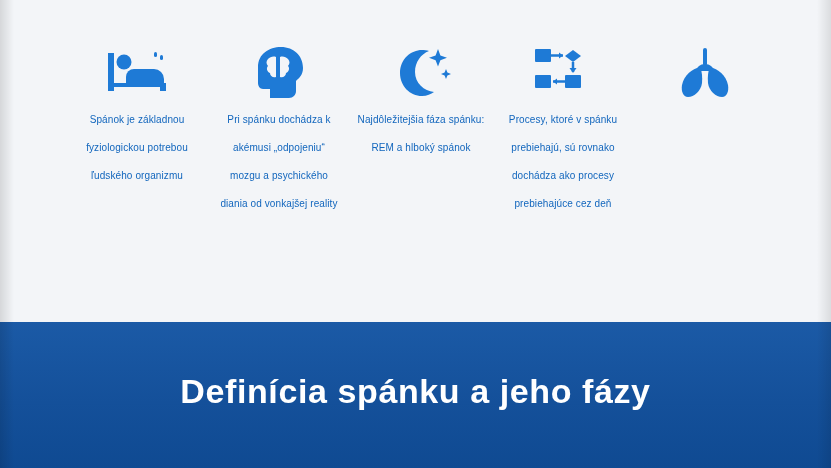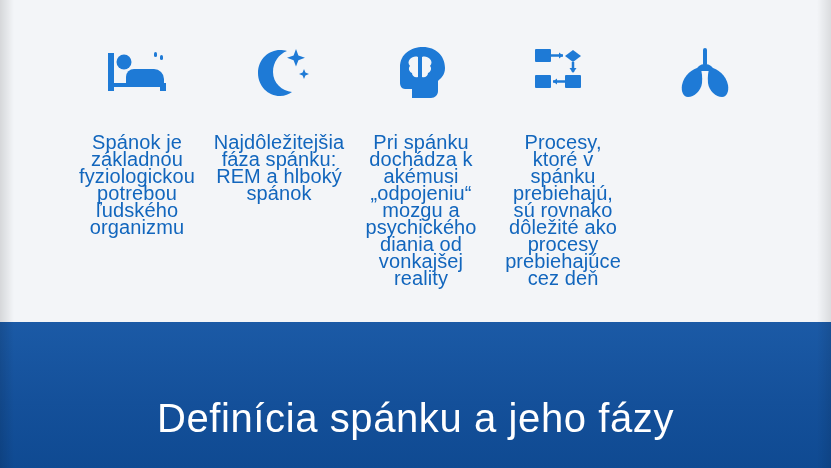--- a/index.html
+++ b/index.html
@@ -49,25 +49,24 @@
   .icon-box {
     height: 66px;
     display: flex;
     align-items: center;
     justify-content: center;
   }
   .icon-box svg {
     display: block;
   }
   .col-text {
-    margin-top: 28px;
     text-align: center;
     color: #1266bd;
-    font-size: 20px;
-    line-height: 17px;
+    font-size: 10px;
+    line-height: 28px;
     width: 125px;
     letter-spacing: 0.1px;
   }
   .col-text.wide {
     width: 140px;
   }
   .band {
     position: absolute;
     left: 0;
     top: 322px;
@@ -84,24 +83,23 @@
     height: 5px;
     background: #0c3f80;
   }
   .band-title {
     position: absolute;
     left: 0;
     top: 372px;
     width: 831px;
     text-align: center;
     color: #ffffff;
-    font-size: 40px;
+    font-size: 34px;
     letter-spacing: 0.6px;
-    font-weight: 400;
-    margin-top: 24px;
+    font-weight: 700;
   }
   .vignette-left {
     position: absolute;
     left: 0; top: 0;
     width: 14px; height: 468px;
     background: linear-gradient(90deg, rgba(0,0,0,0.12), rgba(0,0,0,0));
     pointer-events: none;
   }
   .vignette-right {
     position: absolute;
@@ -128,58 +126,58 @@
           <path d="M28 20 h20 a10 10 0 0 1 10 10 v4 h-38 v-6 a8 8 0 0 1 8 -8 z"></path>
           <rect x="48" y="3" width="3" height="5" rx="1.5"></rect>
           <rect x="54" y="6" width="3" height="5" rx="1.5"></rect>
         </svg>
       </div>
       <div class="col-text">Spánok je základnou fyziologickou potrebou ľudského organizmu</div>
     </div>
 
     <div class="col">
       <div class="icon-box">
-        <svg width="66" height="52" viewBox="0 0 66 52" fill="#1e7ad6">
-          <path d="M34 3 C23 3 12 12 12 26 C12 39 22 49 34 49 C39 49 43 47 46 45 C36 44 27 36 27 25 C27 15 33 7 41 4 C39 3 36 3 34 3 Z"></path>
-          <path d="M50 2 L52.4 8.4 L59 10.8 L52.4 13.2 L50 19.6 L47.6 13.2 L41 10.8 L47.6 8.4 Z"></path>
-          <path d="M58 22 L59.4 25.6 L63 27 L59.4 28.4 L58 32 L56.6 28.4 L53 27 L56.6 25.6 Z"></path>
-        </svg>
-      </div>
-      <div class="col-text wide">Najdôležitejšia fáza spánku: REM  a hlboký spánok</div>
-    </div>
-
-    <div class="col">
-      <div class="icon-box">
         <svg width="58" height="56" viewBox="0 0 58 56" fill="#1e7ad6">
           <path d="M8 22 C8 9 19 2 31 2 C44 2 53 11 53 23 C53 30 49 33 46 36 L46 46 C46 50 43 53 39 53 L20 53 L20 44 L13 44 C10 44 8 41 8 38 Z"></path>
           <g fill="#f3f5f8">
             <path d="M18 14 C16 16 16 19 18 21 C16 23 17 27 20 28 C20 31 23 33 26 32 L26 12 C23 11 20 12 18 14 Z"></path>
             <path d="M30 12 L30 32 C33 33 36 31 36 28 C39 27 40 23 38 21 C40 19 40 16 38 14 C36 12 33 11 30 12 Z"></path>
           </g>
         </svg>
       </div>
       <div class="col-text">Pri spánku dochádza k akémusi „odpojeniu“ mozgu a psychického diania od vonkajšej reality</div>
+    </div>
+
+    <div class="col">
+      <div class="icon-box">
+        <svg width="66" height="52" viewBox="0 0 66 52" fill="#1e7ad6">
+          <path d="M34 3 C23 3 12 12 12 26 C12 39 22 49 34 49 C39 49 43 47 46 45 C36 44 27 36 27 25 C27 15 33 7 41 4 C39 3 36 3 34 3 Z"></path>
+          <path d="M50 2 L52.4 8.4 L59 10.8 L52.4 13.2 L50 19.6 L47.6 13.2 L41 10.8 L47.6 8.4 Z"></path>
+          <path d="M58 22 L59.4 25.6 L63 27 L59.4 28.4 L58 32 L56.6 28.4 L53 27 L56.6 25.6 Z"></path>
+        </svg>
+      </div>
+      <div class="col-text wide">Najdôležitejšia fáza spánku: REM  a hlboký spánok</div>
     </div>
 
     <div class="col">
       <div class="icon-box">
         <svg width="60" height="52" viewBox="0 0 60 52" fill="#1e7ad6">
           <rect x="2" y="2" width="16" height="13" rx="1"></rect>
           <path d="M18 8.5 h12" stroke="#1e7ad6" stroke-width="2.5" fill="none"></path>
           <path d="M30 8.5 l-4 -3 v6 z"></path>
           <path d="M40 3 l8 6 l-8 6 l-8 -6 z"></path>
           <path d="M40 15 v10" stroke="#1e7ad6" stroke-width="2.5" fill="none"></path>
           <path d="M40 26 l-3.5 -5 h7 z"></path>
           <rect x="32" y="28" width="16" height="13" rx="1"></rect>
           <path d="M32 34.5 h-12" stroke="#1e7ad6" stroke-width="2.5" fill="none"></path>
           <path d="M20 34.5 l4 -3 v6 z"></path>
           <rect x="2" y="28" width="16" height="13" rx="1"></rect>
         </svg>
       </div>
-      <div class="col-text">Procesy, ktoré v spánku prebiehajú, sú rovnako dôležité ako procesy prebiehajúce cez deň</div>
+      <div class="col-text">Procesy, ktoré v spánku prebiehajú, sú rovnako dochádza ako procesy prebiehajúce cez deň</div>
     </div>
 
     <div class="col">
       <div class="icon-box">
         <svg width="58" height="52" viewBox="0 0 58 52" fill="#1e7ad6">
           <rect x="27" y="1" width="4" height="18" rx="2"></rect>
           <path d="M29 17 C24 17 21 20 20 24 L29 24 Z"></path>
           <path d="M29 17 C34 17 37 20 38 24 L29 24 Z"></path>
           <path d="M24 20 C16 22 8 28 6 38 C5 44 7 50 12 50 C18 50 25 44 26 36 C26.5 30 26 24 24 20 Z"></path>
           <path d="M34 20 C42 22 50 28 52 38 C53 44 51 50 46 50 C40 50 33 44 32 36 C31.5 30 32 24 34 20 Z"></path>

